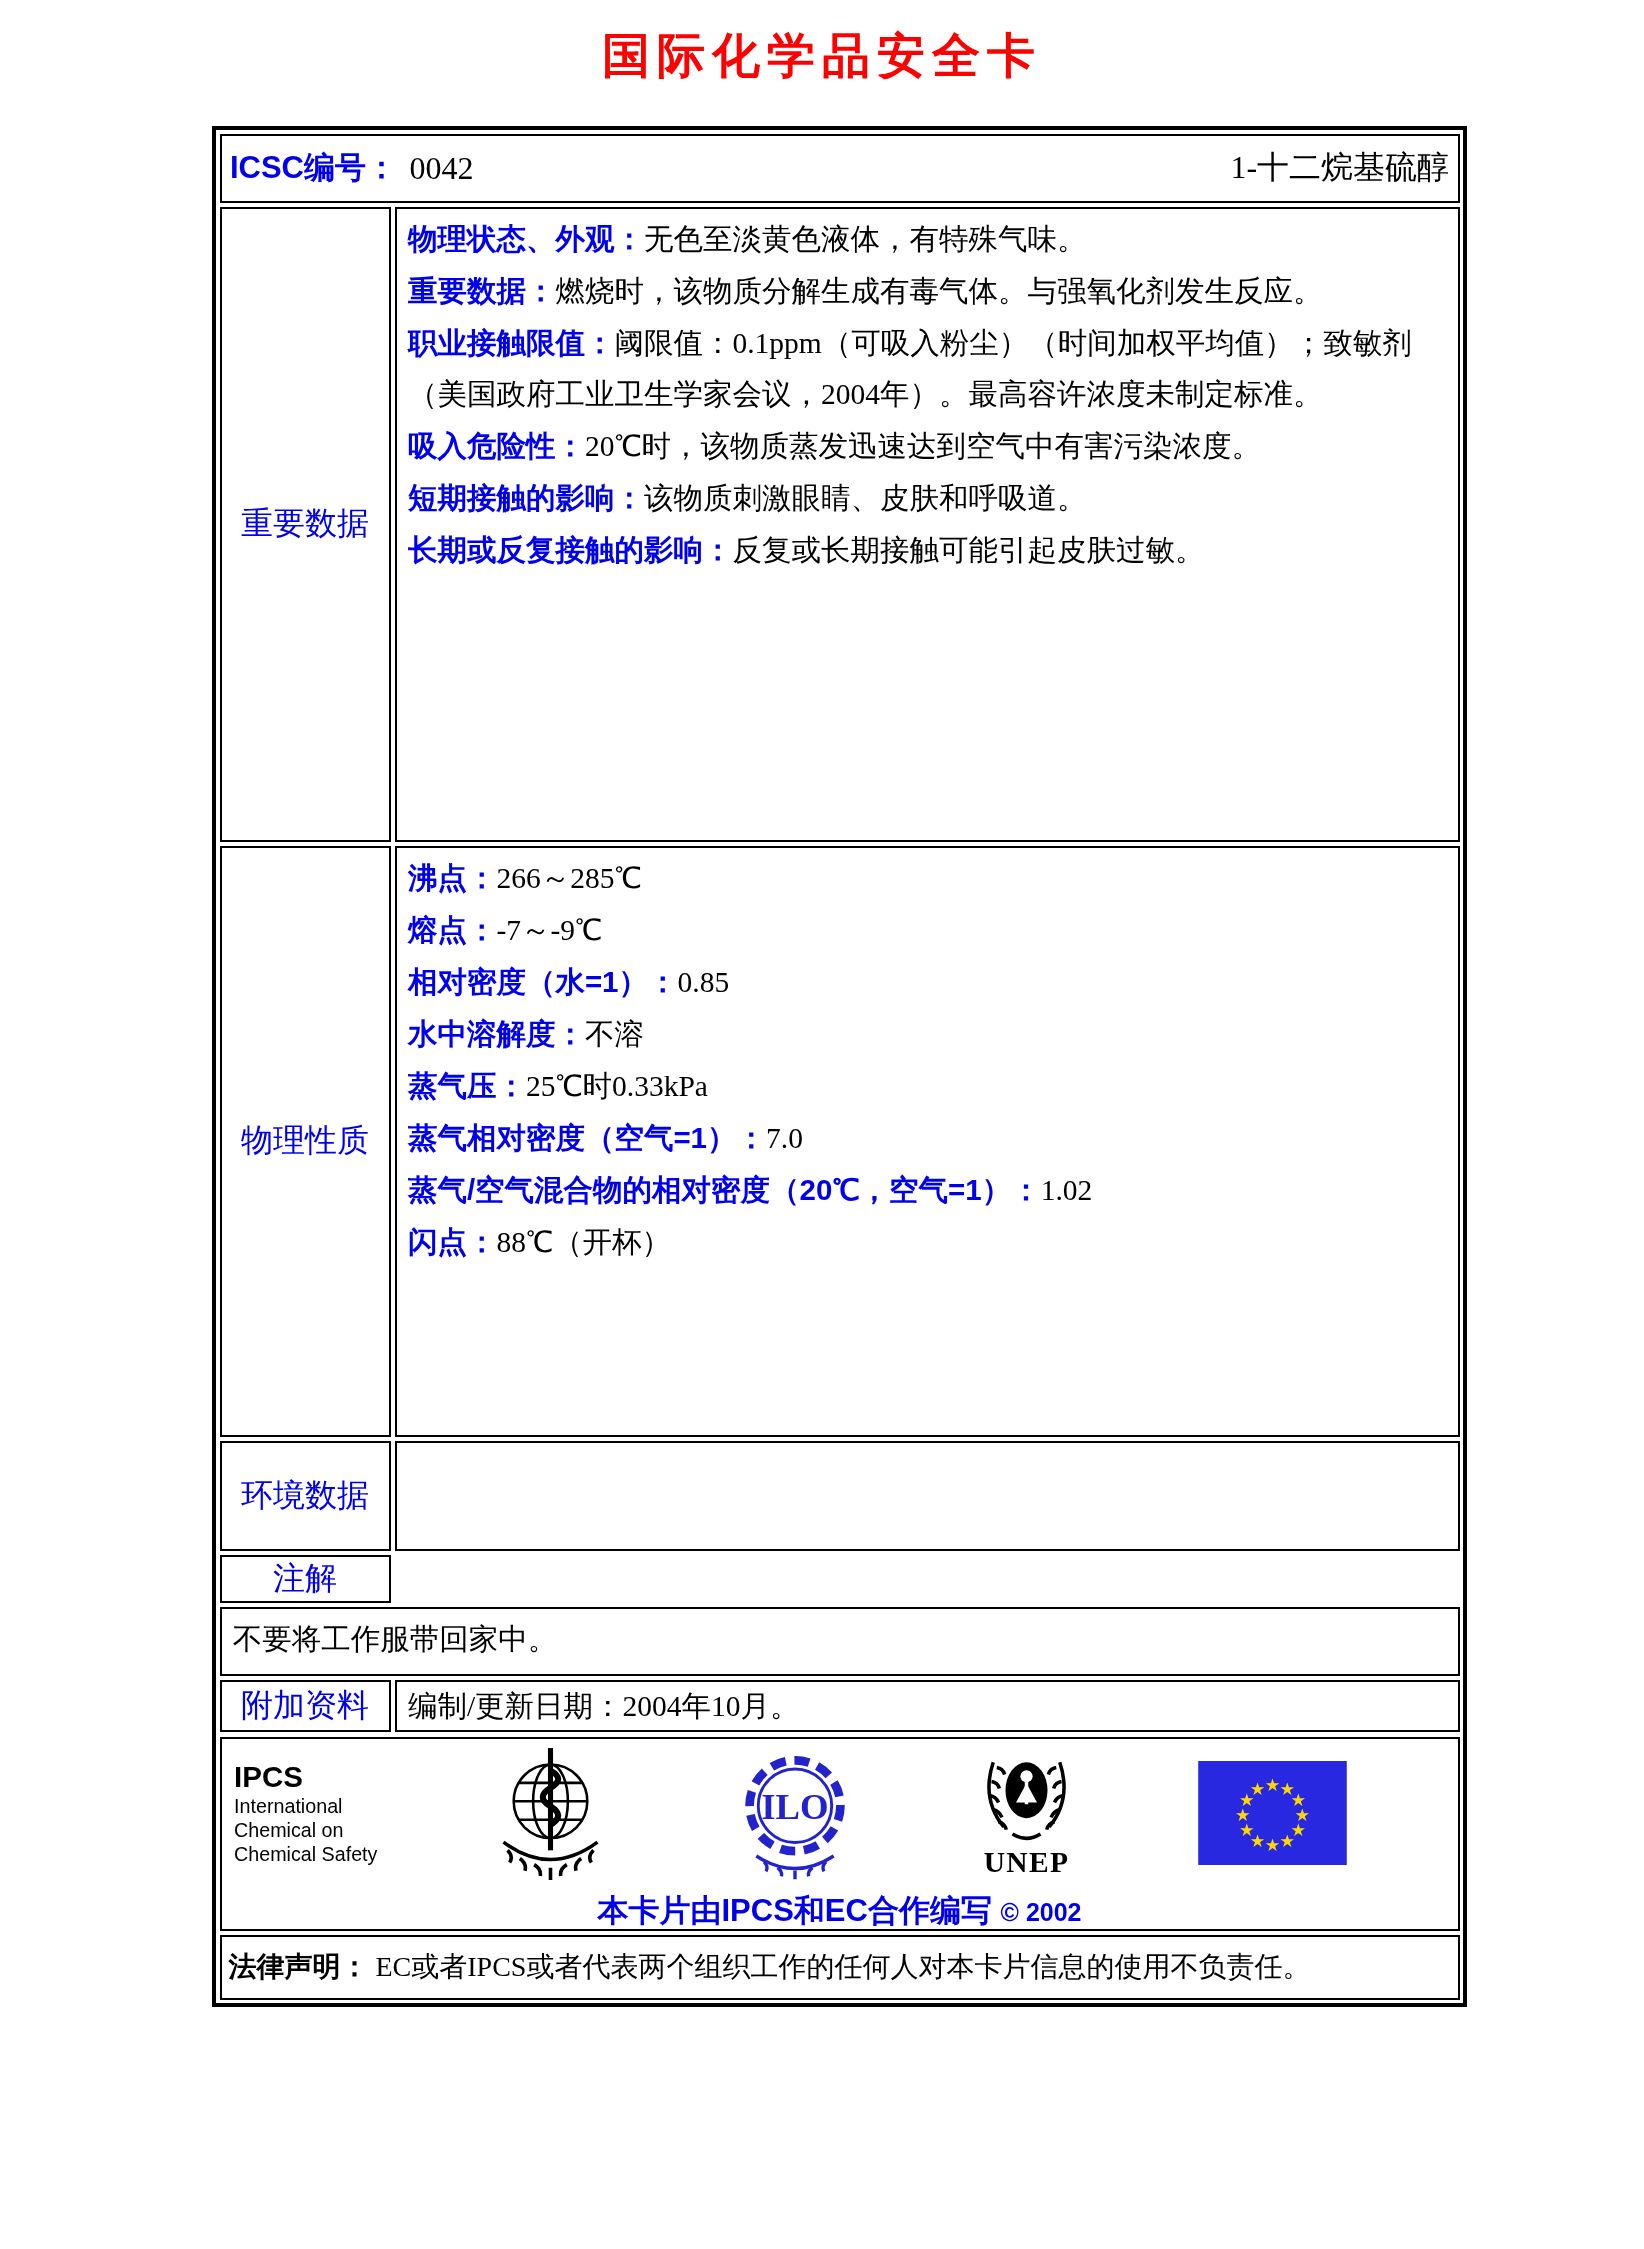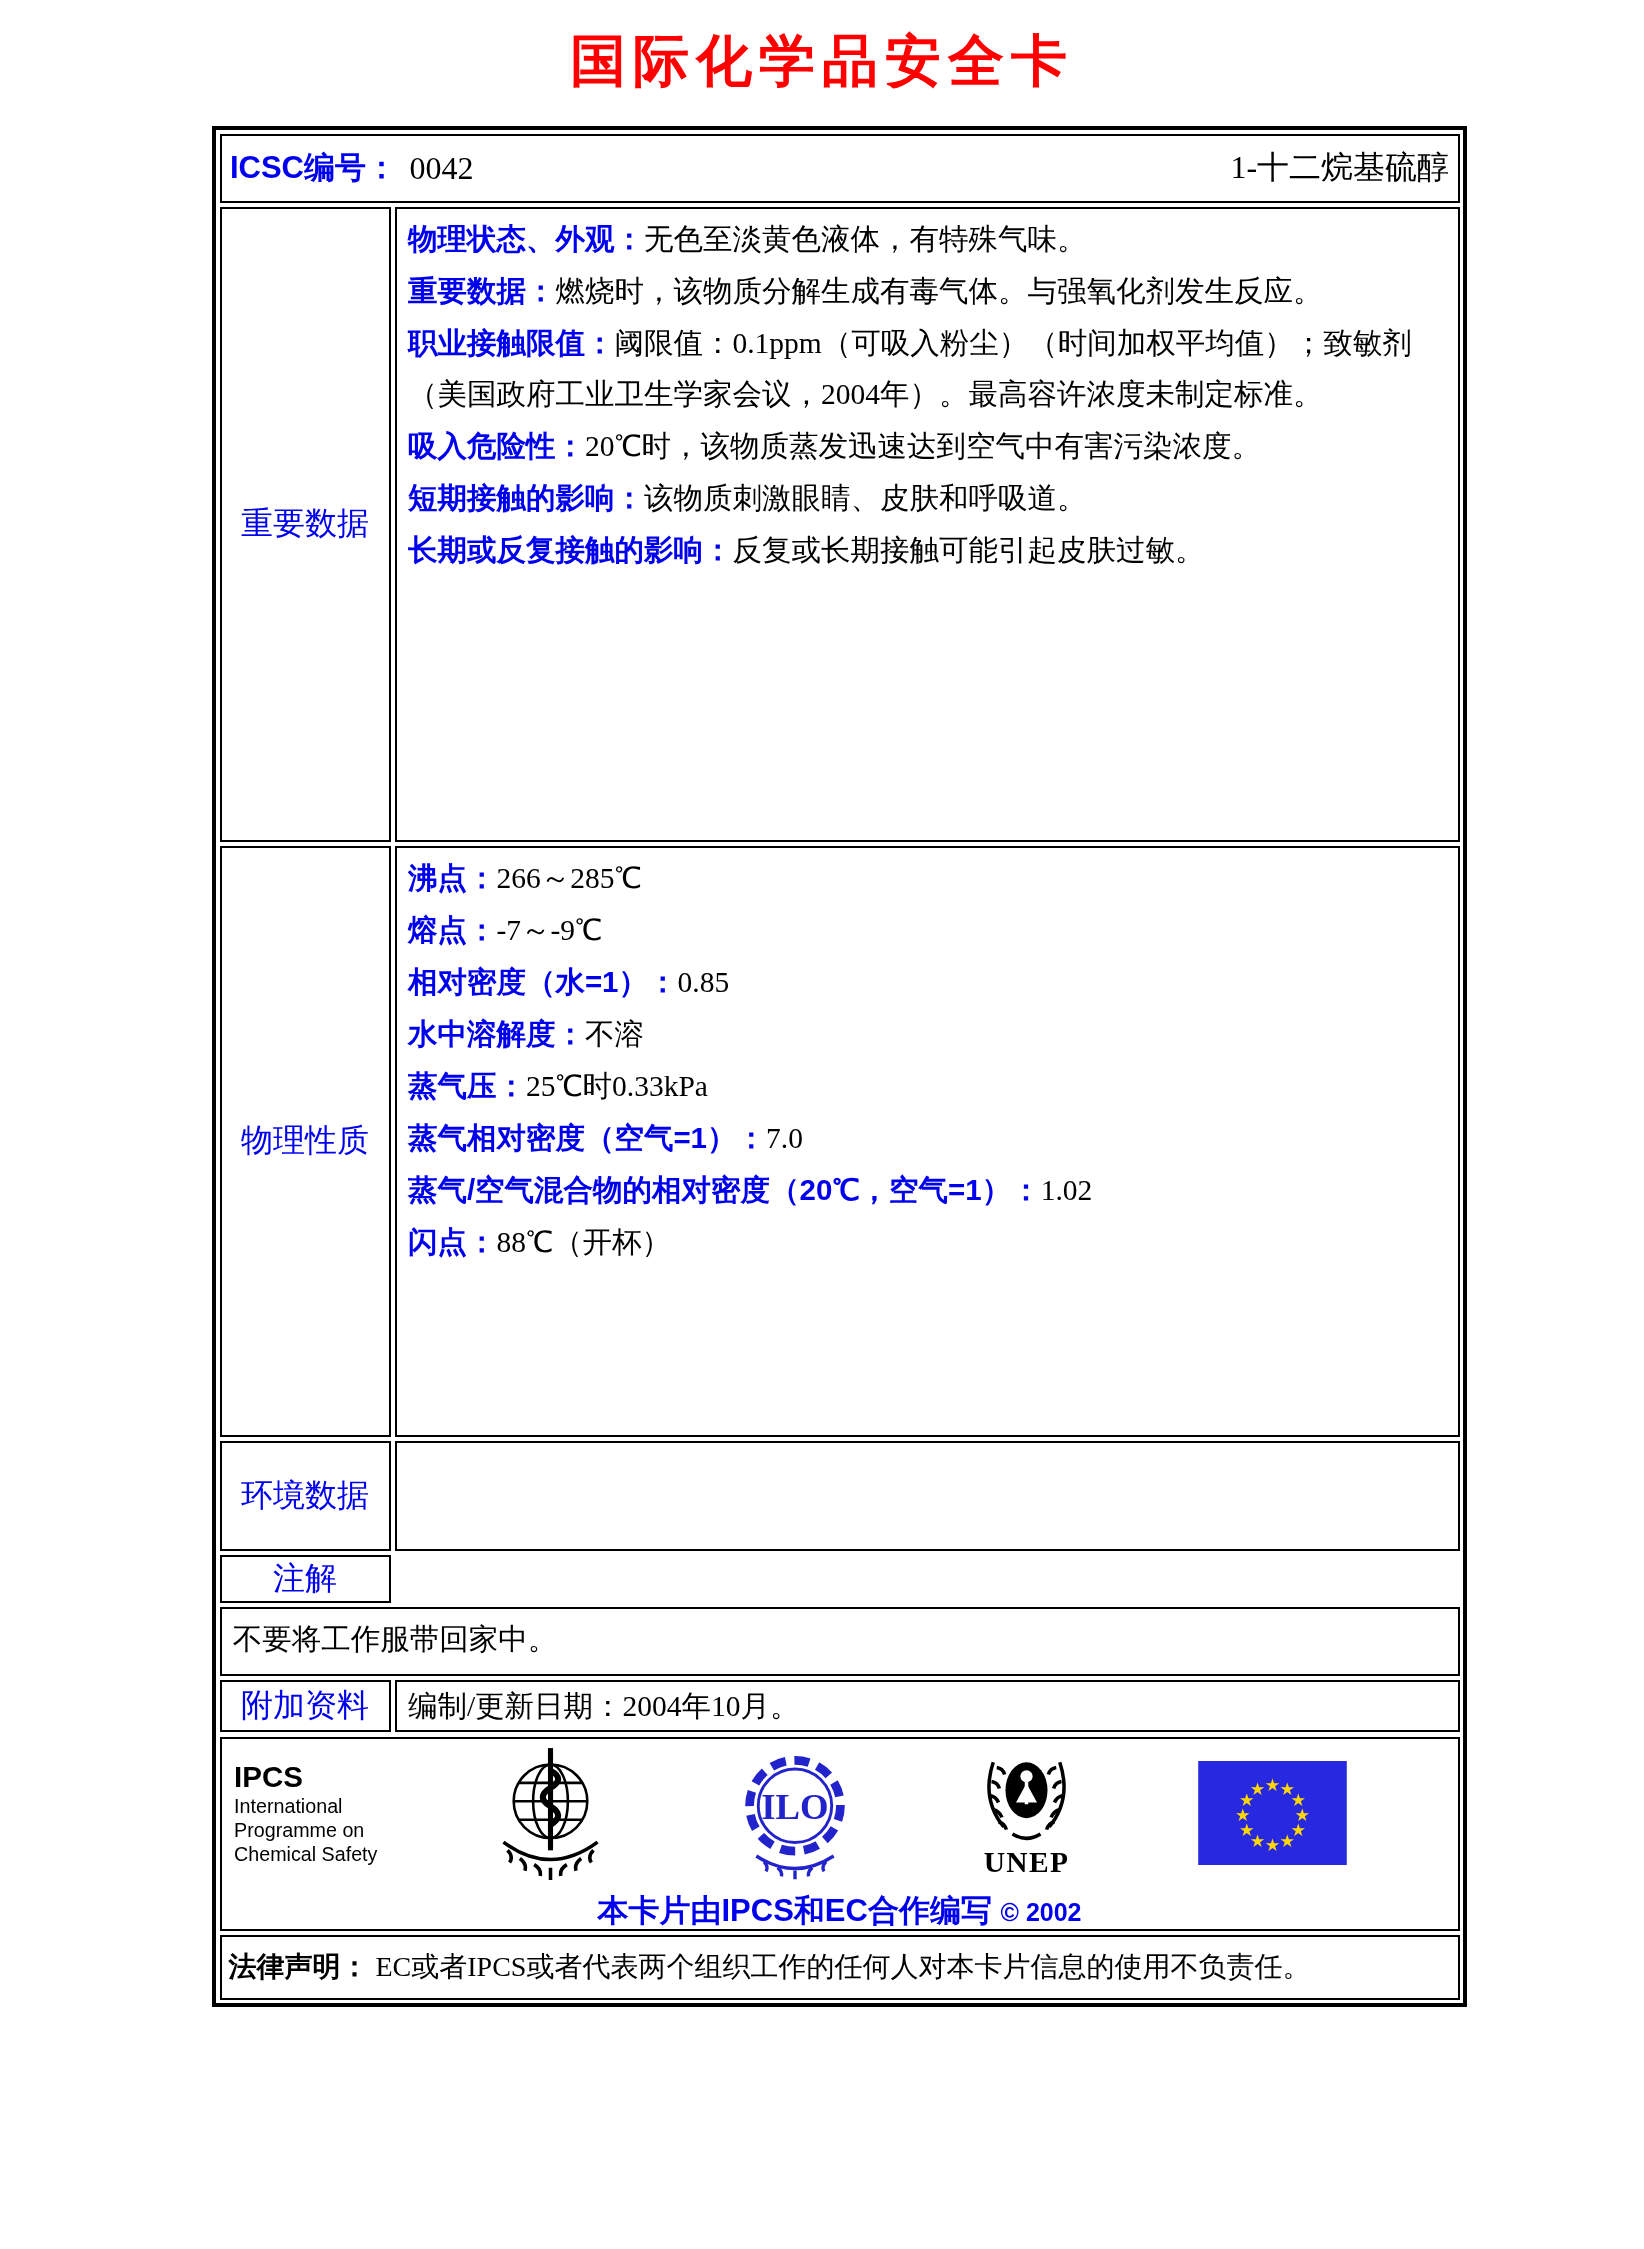--- a/index.html
+++ b/index.html
@@ -4,21 +4,21 @@
 <style>
   html,body{margin:0;padding:0;background:#ffffff;}
   body{
     width:1644px;height:2250px;position:relative;
     font-family:"Liberation Serif", serif;
     -webkit-font-smoothing:none;
   }
   .page-title{
     position:absolute;left:0;top:24px;width:1644px;
     text-align:center;font-family:"Liberation Serif", serif;
-    font-weight:900;font-size:56px;letter-spacing:7px;
+    font-weight:900;font-size:48px;letter-spacing:7px;
   }
   .card{
     position:absolute;left:212px;top:126px;width:1255px;
     box-sizing:border-box;border:4.2px solid #000;background:#fff;
     padding:3.5px;display:flex;flex-direction:column;gap:4.2px;
   }
   .row{display:flex;gap:4.2px;flex:none;}
   .cell{border:2.8px solid #000;box-sizing:border-box;background:#fff;overflow:hidden;}
   .label-cell{
     width:171px;flex:none;display:flex;align-items:center;justify-content:center;
@@ -151,21 +151,21 @@
     <div class="cell content-cell">编制/更新日期：2004年10月。</div>
   </div>
 
   <div class="row row-footer">
     <div class="cell footer-cell">
       <div class="logos">
 
         <div class="ipcs-block">
           <div class="ipcs-abbr">IPCS</div>
           <div class="ipcs-line">International</div>
-          <div class="ipcs-line">Programme on</div>
+          <div class="ipcs-line">Chemical on</div>
           <div class="ipcs-line">Chemical Safety</div>
         </div>
 
         <div class="logo-box who-box">
           <svg width="123" height="137" viewBox="0 0 120 134">
             <g stroke="#000" fill="none" stroke-width="2.5">
               <circle cx="60" cy="56" r="36"></circle>
               <ellipse cx="60" cy="56" rx="17" ry="36"></ellipse>
               <line x1="24" y1="56" x2="96" y2="56"></line>
               <path d="M29 38 h62 M29 74 h62"></path>

